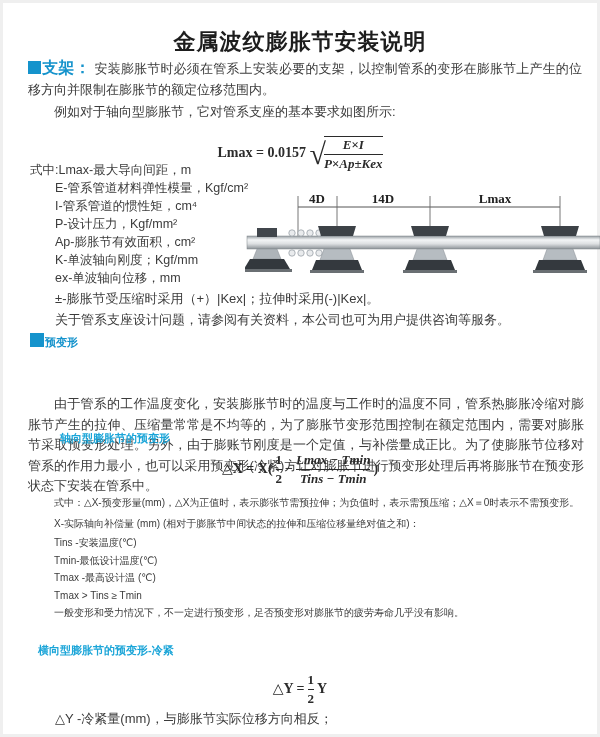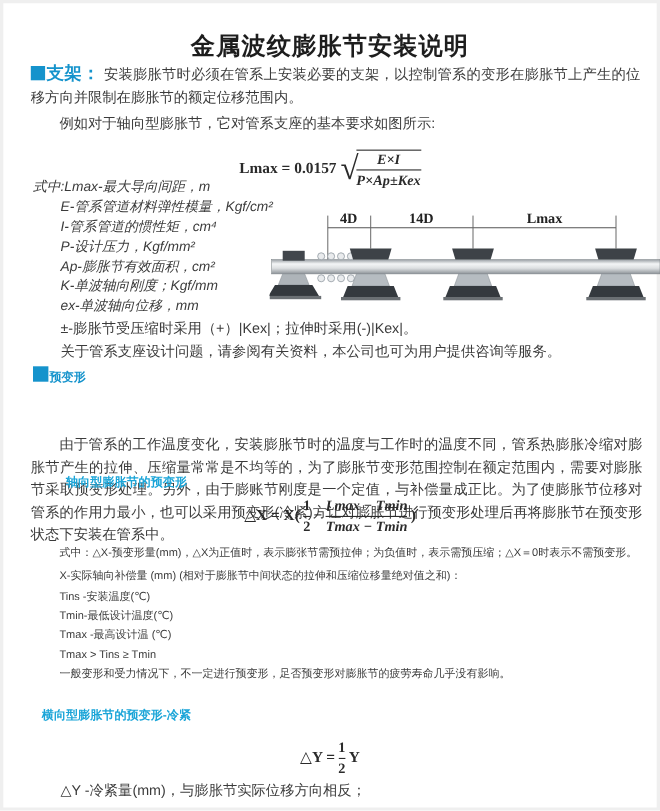--- a/index.html
+++ b/index.html
@@ -23,21 +23,21 @@
   .para2{top:101px;left:28px;right:18px;font-size:13px;line-height:21px;text-indent:26px;}
   .formula{left:0;right:0;text-align:center;font-family:"Liberation Serif","DejaVu Serif",serif;font-weight:bold;color:#2b2b2b;font-size:14px;}
   .formula1{top:136px;}
   .radical{font-size:30px;font-weight:normal;vertical-align:middle;line-height:0;margin-right:-2px;}
   .sqrt-frac{display:inline-block;vertical-align:middle;border-top:1.6px solid #2b2b2b;text-align:center;font-size:13px;font-style:italic;}
   .vfrac{display:inline-block;vertical-align:middle;text-align:center;font-size:13px;margin:0 3px;}
   .f-num{display:block;border-bottom:1.3px solid #2b2b2b;padding:0 0 1px;}
   .f-den{display:block;padding-top:1px;}
   .f-it{font-style:italic;}
   .defs{top:161px;left:30px;width:300px;font-size:12.5px;}
-  .defs div{line-height:18px;height:18px;padding-left:25px;white-space:nowrap;font-style:italic;}
+  .defs div{line-height:18px;height:18px;padding-left:25px;white-space:nowrap;}
   .defs div.first{padding-left:0;}
   .diagram{top:192px;left:245px;width:355px;height:100px;}
   .sign-note{top:288px;left:55px;right:10px;font-size:13px;line-height:21px;white-space:nowrap;}
   .service-note{top:309px;left:55px;right:10px;font-size:13px;line-height:21px;white-space:nowrap;}
   .heading2{top:333px;left:30px;color:#1593cc;font-weight:bold;font-size:11px;}
   .heading2 .sq{width:14px;height:14px;}
   .para3{top:357px;left:28px;right:16px;font-size:13px;line-height:20.5px;text-indent:26px;text-align:justify;margin-top:37px;}
   .heading3{color:#1ba5d8;font-weight:bold;font-size:11px;}
   .h3-axial{top:431px;left:60px;}
   .formula2{top:452px;}
@@ -142,21 +142,21 @@
   <div class="abs sign-note">±-膨胀节受压缩时采用（+）|Kex|；拉伸时采用(-)|Kex|。</div>
   <div class="abs service-note">关于管系支座设计问题，请参阅有关资料，本公司也可为用户提供咨询等服务。</div>
 
   <div class="abs heading2"><span class="sq"></span><span>预变形</span></div>
 
   <div class="abs para3">由于管系的工作温度变化，安装膨胀节时的温度与工作时的温度不同，管系热膨胀冷缩对膨胀节产生的拉伸、压缩量常常是不均等的，为了膨胀节变形范围控制在额定范围内，需要对膨胀节采取预变形处理。另外，由于膨账节刚度是一个定值，与补偿量成正比。为了使膨胀节位移对管系的作用力最小，也可以采用预变形(冷紧)方让对膨胀节进行预变形处理后再将膨胀节在预变形状态下安装在管系中。</div>
 
   <div class="abs heading3 h3-axial">轴向型膨胀节的预变形</div>
 
   <div class="abs formula formula2">
-    <span>△X = X(</span><span class="vfrac"><span class="f-num">1</span><span class="f-den">2</span></span><span>−</span><span class="vfrac"><span class="f-num f-it">Lmax − Tmin</span><span class="f-den f-it">Tmax − Tmin</span></span><span>)</span>
+    <span>△X = X(</span><span class="vfrac"><span class="f-num">1</span><span class="f-den">2</span></span><span>−</span><span class="vfrac"><span class="f-num f-it">Lmax − Tmin</span><span class="f-den f-it">Tins − Tmin</span></span><span>)</span>
   </div>
 
   <div class="abs axial-notes">
     <div class="note-a">式中：△X-预变形量(mm)，△X为正值时，表示膨张节需预拉伸；为负值时，表示需预压缩；△X＝0时表示不需预变形。</div>
     <div class="note-b">X-实际轴向补偿量 (mm) (相对于膨胀节中间状态的拉伸和压缩位移量绝对值之和)：</div>
     <div class="temp-line">Tins -安装温度(℃)</div>
     <div class="temp-line">Tmin-最低设计温度(℃)</div>
     <div class="temp-line">Tmax -最高设计温 (℃)</div>
     <div class="temp-line">Tmax &gt; Tins ≥ Tmin</div>
     <div class="note-g">一般变形和受力情况下，不一定进行预变形，足否预变形对膨胀节的疲劳寿命几乎没有影响。</div>

